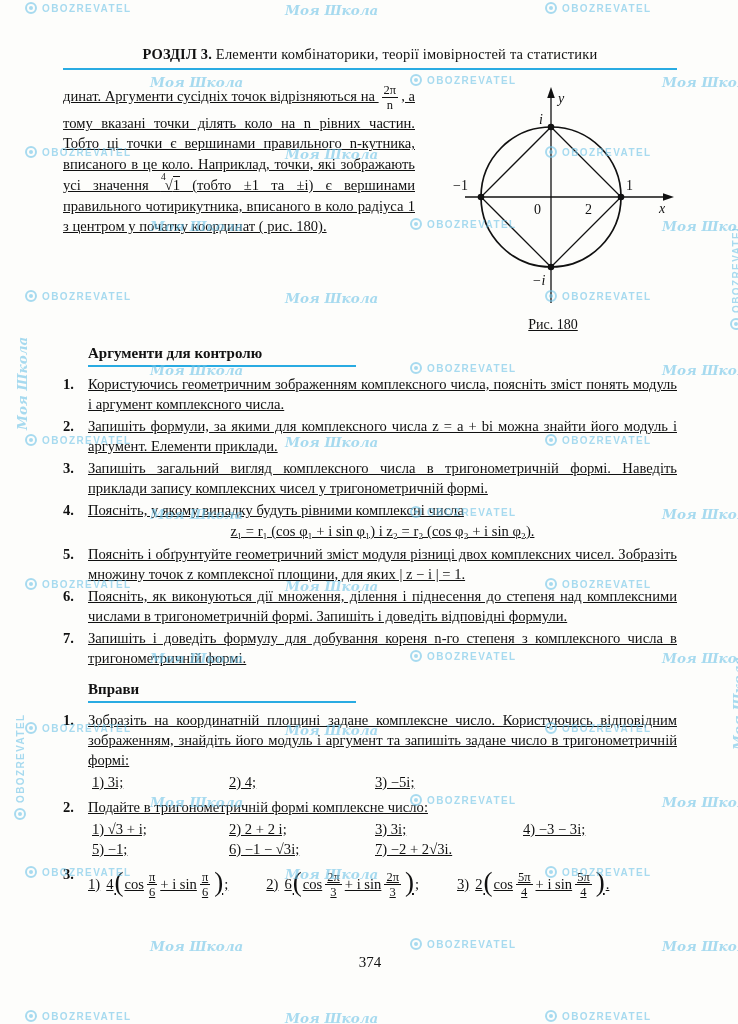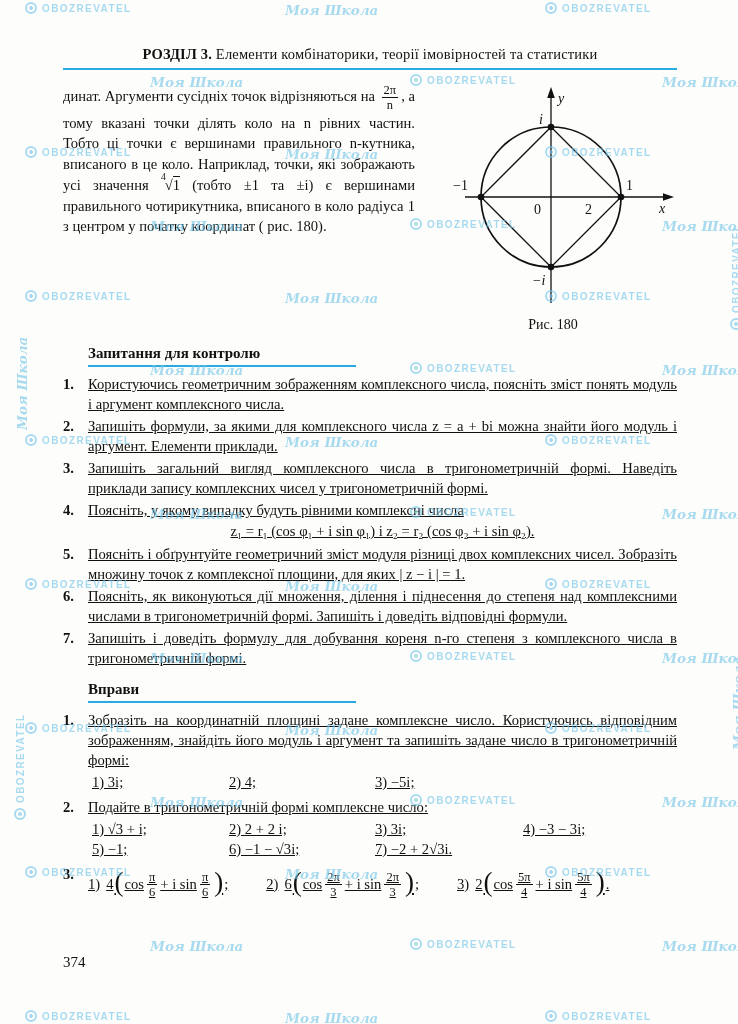--- a/index.html
+++ b/index.html
@@ -9,21 +9,21 @@
     font-family:"Liberation Serif", serif;
     overflow:hidden;
   }
 
   .content { position:absolute; left:63px; top:46px; width:614px; height:978px; z-index:1; }
 
   .header { text-align:center; font-size:14.5px; letter-spacing:.2px; }
   .header .chap { font-weight:bold;margin-top:27px; }
   .header-rule { height:2px; background:#29ABE2; margin-top:5px; }
 
-  .top-row { display:flex; margin-top:13px; }
+  .top-row { display:flex; margin-top:13px;text-decoration:underline; }
   .intro-text { width:352px; font-size:14.6px; line-height:1.42; text-align:justify; }
   .figure-wrap { width:248px; margin-left:14px; margin-top:2px; text-align:center; }
   .figure-caption { font-size:14px; margin-top:2px; }
 
   .section-head { margin:12px 0 0 25px; font-size:15px; font-weight:bold; }
   .section-rule { width:268px; height:2px; background:#29ABE2; margin:3px 0 8px 25px; }
 
   .plist { font-size:14.6px; line-height:1.37; }
   .pitem { display:flex; margin-bottom:2px; }
   .pnum { flex:none; width:25px; font-weight:bold; }
@@ -35,21 +35,21 @@
   .trig { display:inline-flex; align-items:center; white-space:nowrap; }
   .trig .lbl { margin-right:6px; }
   .bigp { font-size:27px; line-height:.9; font-weight:400; margin:0 1px; position:relative; top:-2px; }
   .frac { display:inline-block; text-align:center; font-size:12.5px; line-height:1.15; vertical-align:middle; margin:0 3px; }
   .fnum { display:block; border-bottom:1px solid #111; padding:0 2px; }
   .fden { display:block; }
 
   .root sup { font-size:9.5px; position:relative; top:-4px; margin-right:-1px; }
   .vinc { border-top:1px solid #111; }
 
-  .page-num { position:absolute; top:908px; left:0; right:0; text-align:left; font-size:15px; }
+  .page-num { position:absolute; top:908px; left:0; right:0; text-align:center; font-size:15px; }
 
   .wm-layer { position:absolute; inset:0; z-index:6; pointer-events:none; }
   .wm { position:absolute; display:flex; align-items:center; gap:5px; color:#6fc4e8; opacity:.6; white-space:nowrap; }
   .wm.school { font-style:italic; font-weight:bold; font-size:13.5px; font-family:"DejaVu Serif", serif; }
   .wm.brand { font-size:10px; font-weight:bold; letter-spacing:1.4px; font-family:"Liberation Sans", sans-serif; }
   .wm.vert { transform:rotate(-90deg); transform-origin:left top; }
   .wm-icon { width:12px; height:12px; border-radius:50%; border:2px solid currentColor; box-sizing:border-box; position:relative; flex:none; }
   .wm-icon::after { content:""; position:absolute; left:2px; top:2px; right:2px; bottom:2px; border-radius:50%; background:currentColor; }
 
   svg text { font-family:"Liberation Serif", serif; font-size:14px; fill:#111; }
@@ -88,21 +88,21 @@
         <text class="it" x="103" y="200">−i</text>
         <text x="24" y="105">−1</text>
         <text x="197" y="105">1</text>
         <text x="105" y="129">0</text>
         <text x="156" y="129">2</text>
       </svg>
       <div class="figure-caption">Рис. 180</div>
     </div>
   </div>
 
-  <div class="section-head">Запитання для контролю</div>
+  <div class="section-head">Аргументи для контролю</div>
   <div class="section-rule"></div>
 
   <div class="plist">
     <div class="pitem">
       <span class="pnum">1.</span>
       <span class="pbody">Користуючись геометричним зображенням комплексного числа, поясніть зміст понять модуль і аргумент комплексного числа.</span>
     </div>
     <div class="pitem">
       <span class="pnum">2.</span>
       <span class="pbody">Запишіть формули, за якими для комплексного числа z = a + bi  можна знайти його модуль і аргумент. Елементи приклади.</span>

